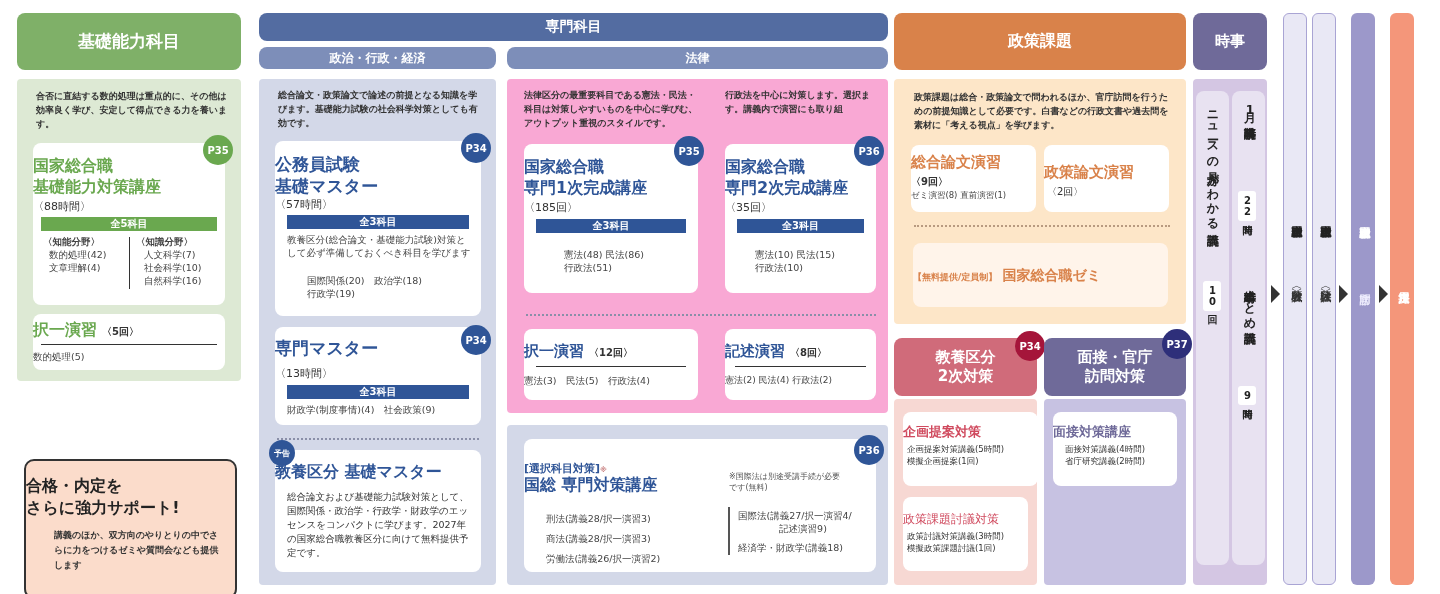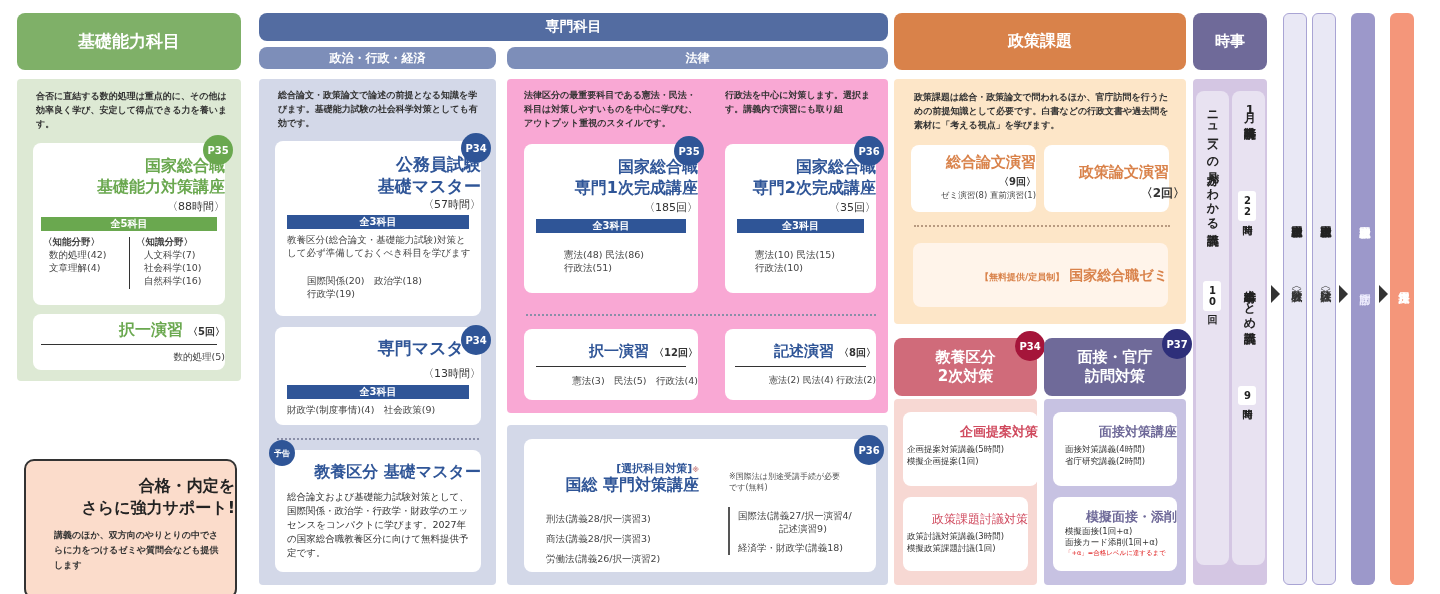--- a/index.html
+++ b/index.html
@@ -4,21 +4,21 @@
 <style>
 *{box-sizing:border-box;margin:0;padding:0}
 html,body{width:1440px;height:594px;background:#fff;overflow:hidden}
 body{position:relative;font-family:"DejaVu Sans","Liberation Sans",sans-serif;color:#333}
 .abs{position:absolute}
 .hdr{position:absolute;border-radius:8px;color:#fff;font-weight:bold;display:flex;align-items:center;justify-content:center}
 .panel{position:absolute;border-radius:4px}
 .card{position:absolute;background:#fff;border-radius:8px}
 .badge{position:absolute;width:30px;height:30px;border-radius:50%;color:#fff;font-size:10px;font-weight:bold;display:flex;align-items:center;justify-content:center}
 .desc{font-size:9px;line-height:14px;font-weight:bold;color:#333}
-.t-center{text-align:right}
+.t-center{text-align:left}
 .bar{color:#fff;font-size:10px;font-weight:bold;text-align:center;height:14px;line-height:14px}
 .small{font-size:9.5px;line-height:13px;color:#444}
 .vt{writing-mode:vertical-rl;text-orientation:upright;font-weight:bold}
 .dots{position:absolute;border-top:2px dotted #8a8fa8;height:0}
 .arrow{position:absolute;width:0;height:0;border-top:9px solid transparent;border-bottom:9px solid transparent;border-left:9px solid #333}
 </style>
 </head>
 <body>
 
 <div class="hdr" style="left:17px;top:13px;width:224px;height:57px;background:#7fb068;font-size:17px">基礎能力科目</div>
@@ -171,21 +171,21 @@
 <div class="hdr" style="left:894px;top:13px;width:292px;height:57px;background:#d9824a;font-size:16px">政策課題</div>
 <div class="panel" style="left:894px;top:79px;width:292px;height:245px;background:#fde6c8">
   <div class="abs desc" style="left:20px;top:11px;width:262px">政策課題は総合・政策論文で問われるほか、官庁訪問を行うための前提知識として必要です。白書などの行政文書や過去問を素材に「考える視点」を学びます。</div>
   <div class="card" style="left:17px;top:66px;width:125px;height:67px">
     <div class="abs t-center" style="left:0;top:8px;width:100%;color:#d9824a;font-weight:bold;font-size:15px">総合論文演習</div>
     <div class="abs t-center" style="left:0;top:30px;width:100%;font-size:10px;font-weight:bold">〈9回〉</div>
     <div class="abs t-center" style="left:0;top:45px;width:100%;font-size:8.5px;color:#444">ゼミ演習(8) 直前演習(1)</div>
   </div>
   <div class="card" style="left:150px;top:66px;width:125px;height:67px">
     <div class="abs t-center" style="left:0;top:18px;width:100%;color:#d9824a;font-weight:bold;font-size:15px">政策論文演習</div>
-    <div class="abs t-center" style="left:16px;top:40px;width:100%;font-size:12px;font-weight:bold">〈2回〉</div>
+    <div class="abs t-center" style="left:3px;top:40px;width:100%;font-size:10px;font-weight:normal">〈2回〉</div>
   </div>
   <div class="dots" style="left:20px;top:146px;width:256px;border-color:#b89a80"></div>
   <div class="card" style="left:19px;top:164px;width:255px;height:64px;background:#fff4ea">
     <div class="abs t-center" style="left:0;top:22px;width:100%">
       <span style="color:#d9824a;font-size:9px;font-weight:bold">【無料提供/定員制】</span>
       <span style="color:#d9824a;font-size:14px;font-weight:bold">国家総合職ゼミ</span>
     </div>
   </div>
 </div>
 
@@ -217,28 +217,20 @@
 </div>
 <div class="badge" style="left:1162px;top:329px;background:#2e2f7a">P37</div>
 <div class="panel" style="left:1044px;top:399px;width:142px;height:186px;background:#c7c2e2">
   <div class="card" style="left:9px;top:13px;width:124px;height:74px">
     <div class="abs t-center" style="left:0;top:11px;width:100%;color:#6f6a99;font-weight:bold;font-size:13px">面接対策講座</div>
     <div class="abs" style="left:12px;top:31px;width:112px;font-size:8.5px;line-height:12px;color:#333">
       <div>面接対策講義(4時間)</div>
       <div>省庁研究講義(2時間)</div>
     </div>
   </div>
-  <div class="card" style="left:9px;top:98px;width:124px;height:74px">
-    <div class="abs t-center" style="left:0;top:11px;width:100%;color:#6f6a99;font-weight:bold;font-size:13px">模擬面接・添削</div>
-    <div class="abs" style="left:12px;top:29px;width:112px;font-size:8.5px;line-height:11px;color:#333">
-      <div>模擬面接(1回+α)</div>
-      <div>面接カード添削(1回+α)</div>
-      <div style="color:#e02020;font-size:6.5px">「+α」=合格レベルに達するまで</div>
-    </div>
-  </div>
 </div>
 
 <div class="hdr" style="left:1193px;top:13px;width:74px;height:57px;background:#6f6a99;font-size:15px">時事</div>
 <div class="panel" style="left:1193px;top:79px;width:74px;height:506px;background:#d4c6e3">
   <div class="abs" style="left:3px;top:12px;width:33px;height:474px;background:#e8e2f1;border-radius:8px">
     <div class="abs vt" style="left:8px;top:12px;font-size:12px;letter-spacing:1px;color:#222">ニュースの見方がわかる講義</div>
     <div class="abs vt" style="left:7px;top:190px;background:#fff;padding:4px 2px;border-radius:3px;font-size:10px;color:#222">10回</div>
   </div>
   <div class="abs" style="left:39px;top:12px;width:33px;height:474px;background:#e8e2f1;border-radius:8px">
     <div class="abs vt" style="left:9px;top:12px;font-size:12px;color:#222">月1時事講義</div>

